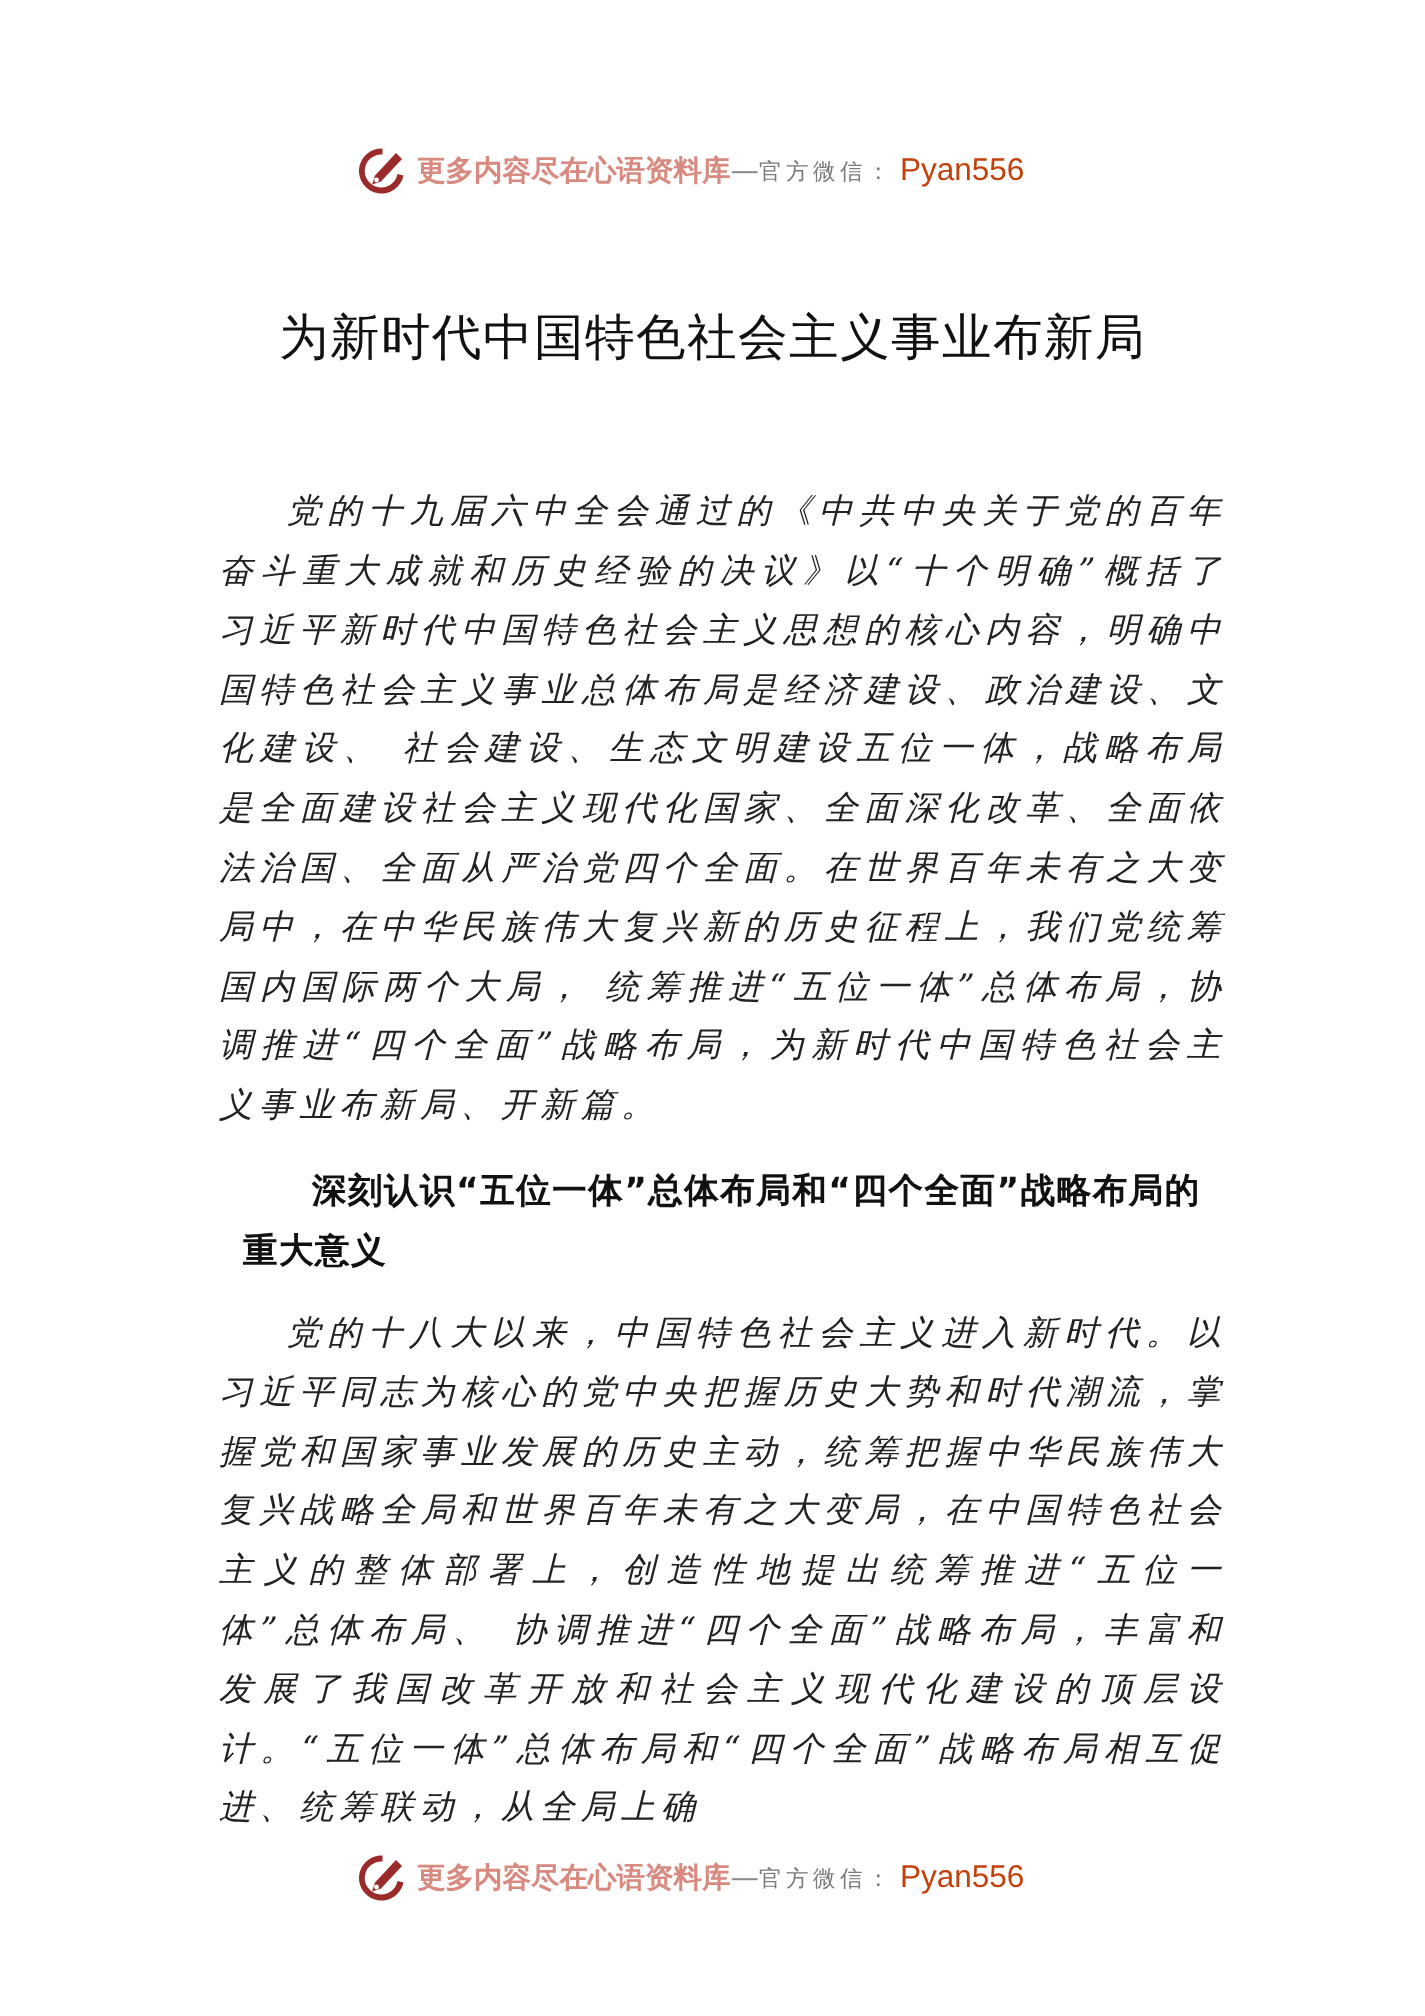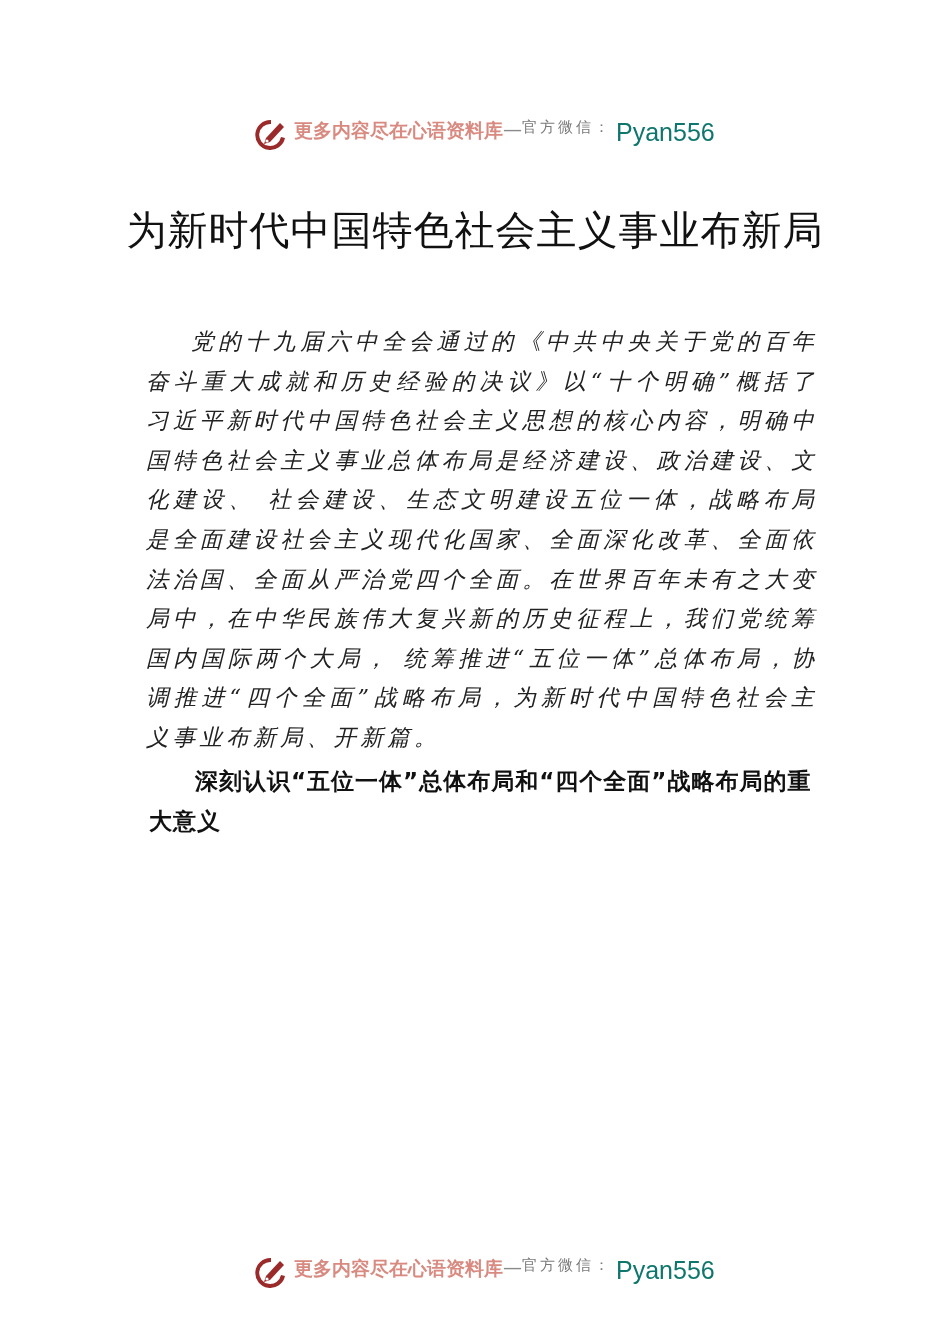--- a/index.html
+++ b/index.html
@@ -1,45 +1,45 @@
 <!DOCTYPE html>
 <html><head>
 <meta charset="utf-8">
 <style>
   html, body { margin: 0; padding: 0; background: #ffffff; }
   body { width: 950px; height: 1344px; position: relative; overflow: hidden; }
   .banner {
-    position: absolute; left: 254px; height: 40px;
-    display: flex; align-items: flex-start; white-space: nowrap; margin-top: 24px;
+    position: absolute; left: 238px; height: 40px;
+    display: flex; align-items: center; white-space: nowrap;
   }
   .banner.top { top: 94px; }
   .banner.bottom { top: 1232px; }
   .logo { width: 34px; height: 34px; margin-right: 6px; }
   .banner .brand {
     font-family: "DejaVu Serif", serif; font-size: 19px; color: #d98a80; font-weight: bold;
   }
   .banner .dash { font-family: "DejaVu Sans", sans-serif; font-size: 19px; color: #8a8a8a; }
   .banner .wechat-label {
     font-family: "DejaVu Serif", serif; font-size: 15px; color: #7a7a7a; letter-spacing: 3px;
   }
   .banner .wechat-id {
-    font-family: "Liberation Sans", sans-serif; font-size: 25px; color: #0f766e; margin-left: 4px;
+    font-family: "Liberation Sans", sans-serif; font-size: 21px; color: #c2410c; margin-left: 4px;
   }
   .title {
     position: absolute; top: 203px; left: 0; width: 950px; text-align: center;
-    font-family: Liberation Serif, serif; font-size: 40px; color: #111; letter-spacing: 1px;
+    font-family: Liberation Serif, serif; font-size: 33px; color: #111; letter-spacing: 1px;
   }
   .content {
     position: absolute; top: 322px; left: 146px; width: 672px;
     font-family: "DejaVu Serif", serif; font-size: 22.5px; color: #222;
     line-height: 39.6px; letter-spacing: 4.3px;
   }
   .content p { margin: 0; text-indent: 2em; text-align: justify; text-align-last: left; font-style: italic; }
   .content h2 {
-    margin: 3px; font-family: "DejaVu Sans", sans-serif; font-weight: bold;
+    margin: 16px; font-family: "DejaVu Sans", sans-serif; font-weight: bold;
     font-size: 23px; line-height: 40px; letter-spacing: 1px; text-indent: 2em; color: #111;
   }
 </style>
 </head>
 <body>
 
 <div class="banner top">
   <svg class="logo" viewBox="0 0 34 34">
     <path d="M17 2 A15 15 0 1 0 31 20 L27 19 A11 11 0 1 1 17 6 Z" fill="#9b2a2a"></path>
     <path d="M26 5 L12 20 L10 26 L16 24 L30 9 Z" fill="#9b2a2a"></path>
@@ -49,20 +49,21 @@
   <span class="dash">—</span>
   <span class="wechat-label">官方微信：</span>
   <span class="wechat-id">Pyan556</span>
 </div>
 
 <div class="title">为新时代中国特色社会主义事业布新局</div>
 
 <div class="content">
   <p>党的十九届六中全会通过的《中共中央关于党的百年奋斗重大成就和历史经验的决议》以“十个明确”概括了习近平新时代中国特色社会主义思想的核心内容，明确中国特色社会主义事业总体布局是经济建设、政治建设、文化建设、 社会建设、生态文明建设五位一体，战略布局是全面建设社会主义现代化国家、全面深化改革、全面依法治国、全面从严治党四个全面。在世界百年未有之大变局中，在中华民族伟大复兴新的历史征程上，我们党统筹国内国际两个大局， 统筹推进“五位一体”总体布局，协调推进“四个全面”战略布局，为新时代中国特色社会主义事业布新局、开新篇。</p>
   <h2>深刻认识“五位一体”总体布局和“四个全面”战略布局的重大意义</h2>
+  <p>党的十八大以来，中国特色社会主义进入新时代。以习近平同志为核心的党中央把握历史大势和时代潮流，掌握党和国家事业发展的历史主动，统筹把握中华民族伟大复兴战略全局和世界百年未有之大变局，在中国特色社会主义的整体部署上，创造性地提出统筹推进“五位一体”总体布局、 协调推进“四个全面”战略布局，丰富和发展了我国改革开放和社会主义现代化建设的顶层设计。“五位一体”总体布局和“四个全面”战略布局相互促进、统筹联动，从全局上确</p>
 </div>
 
 <div class="banner bottom">
   <svg class="logo" viewBox="0 0 34 34">
     <path d="M17 2 A15 15 0 1 0 31 20 L27 19 A11 11 0 1 1 17 6 Z" fill="#9b2a2a"></path>
     <path d="M26 5 L12 20 L10 26 L16 24 L30 9 Z" fill="#9b2a2a"></path>
     <circle cx="13" cy="23" r="1.6" fill="#fff"></circle>
   </svg>
   <span class="brand">更多内容尽在心语资料库</span>
   <span class="dash">—</span>

